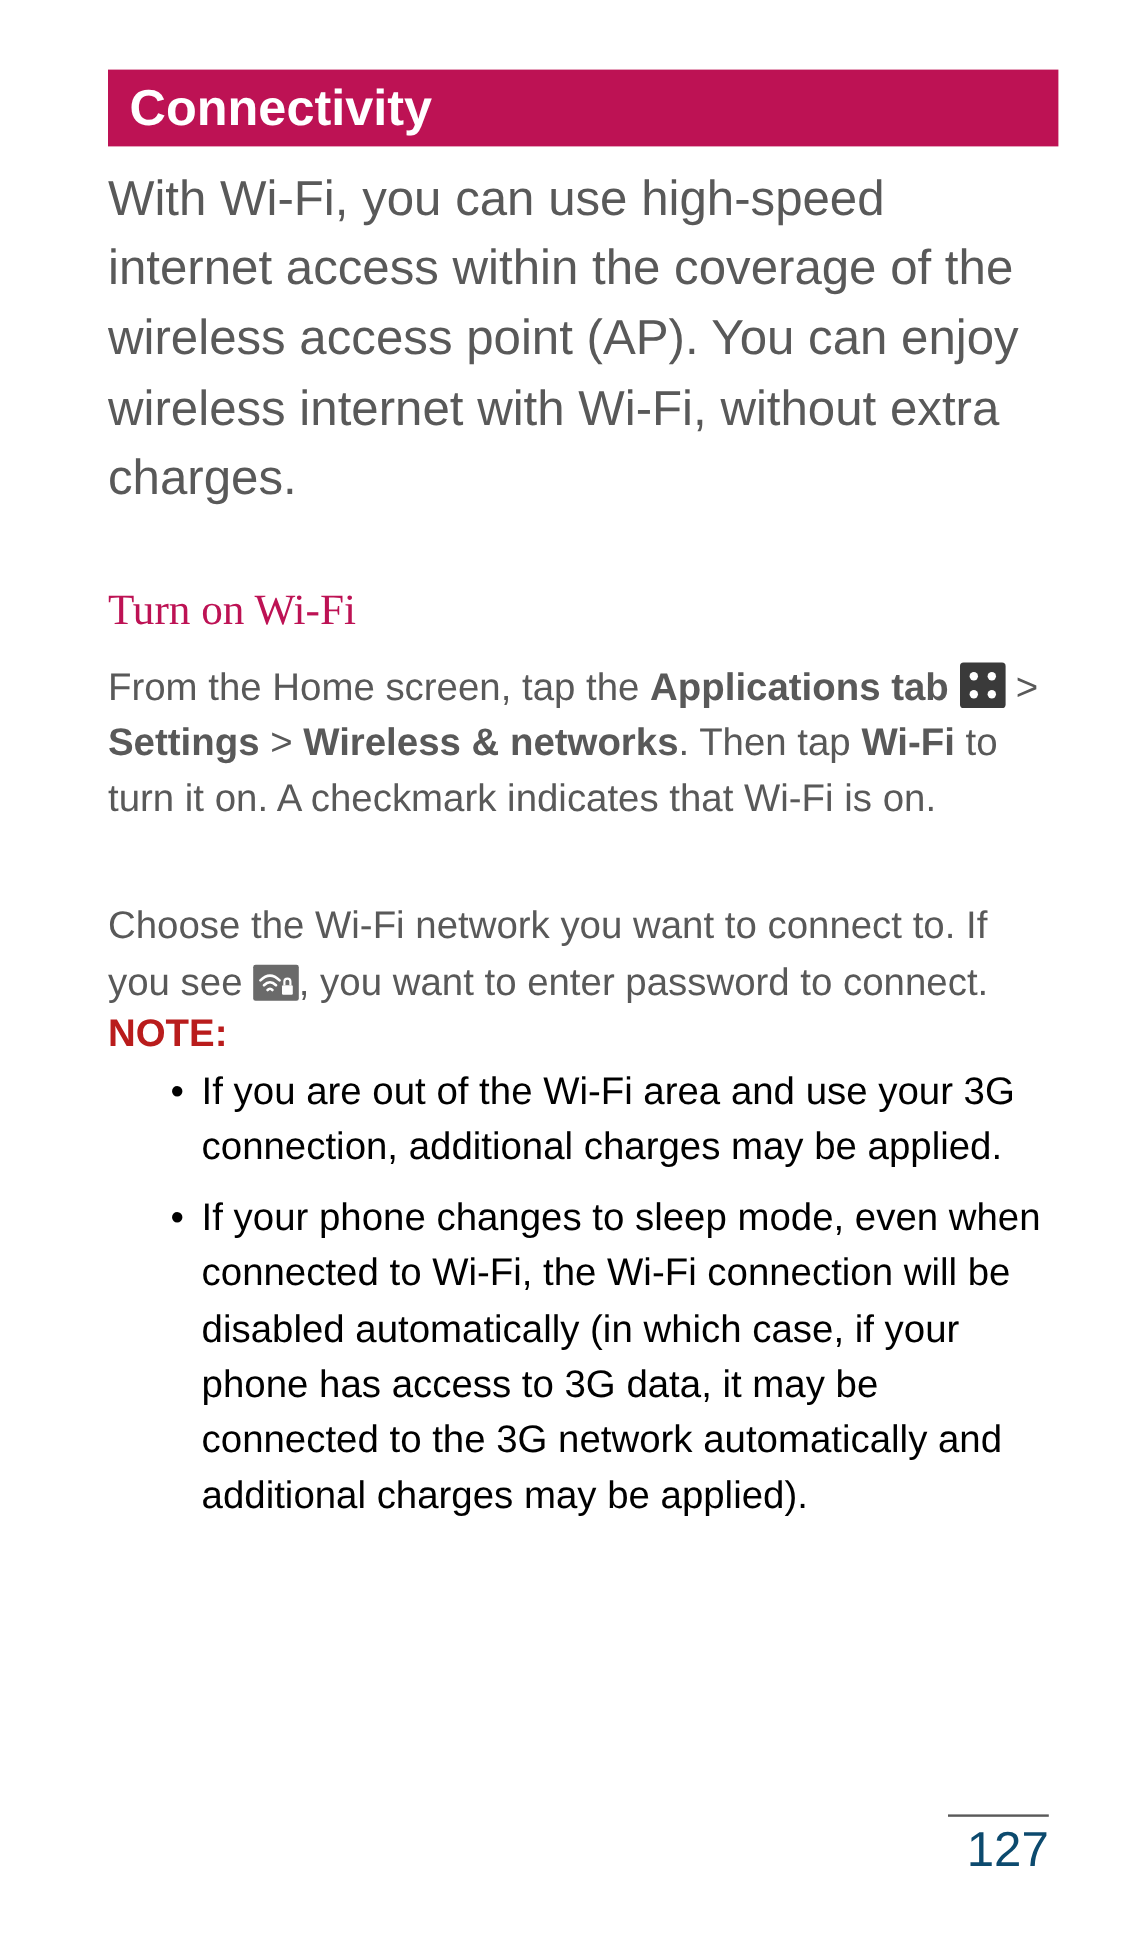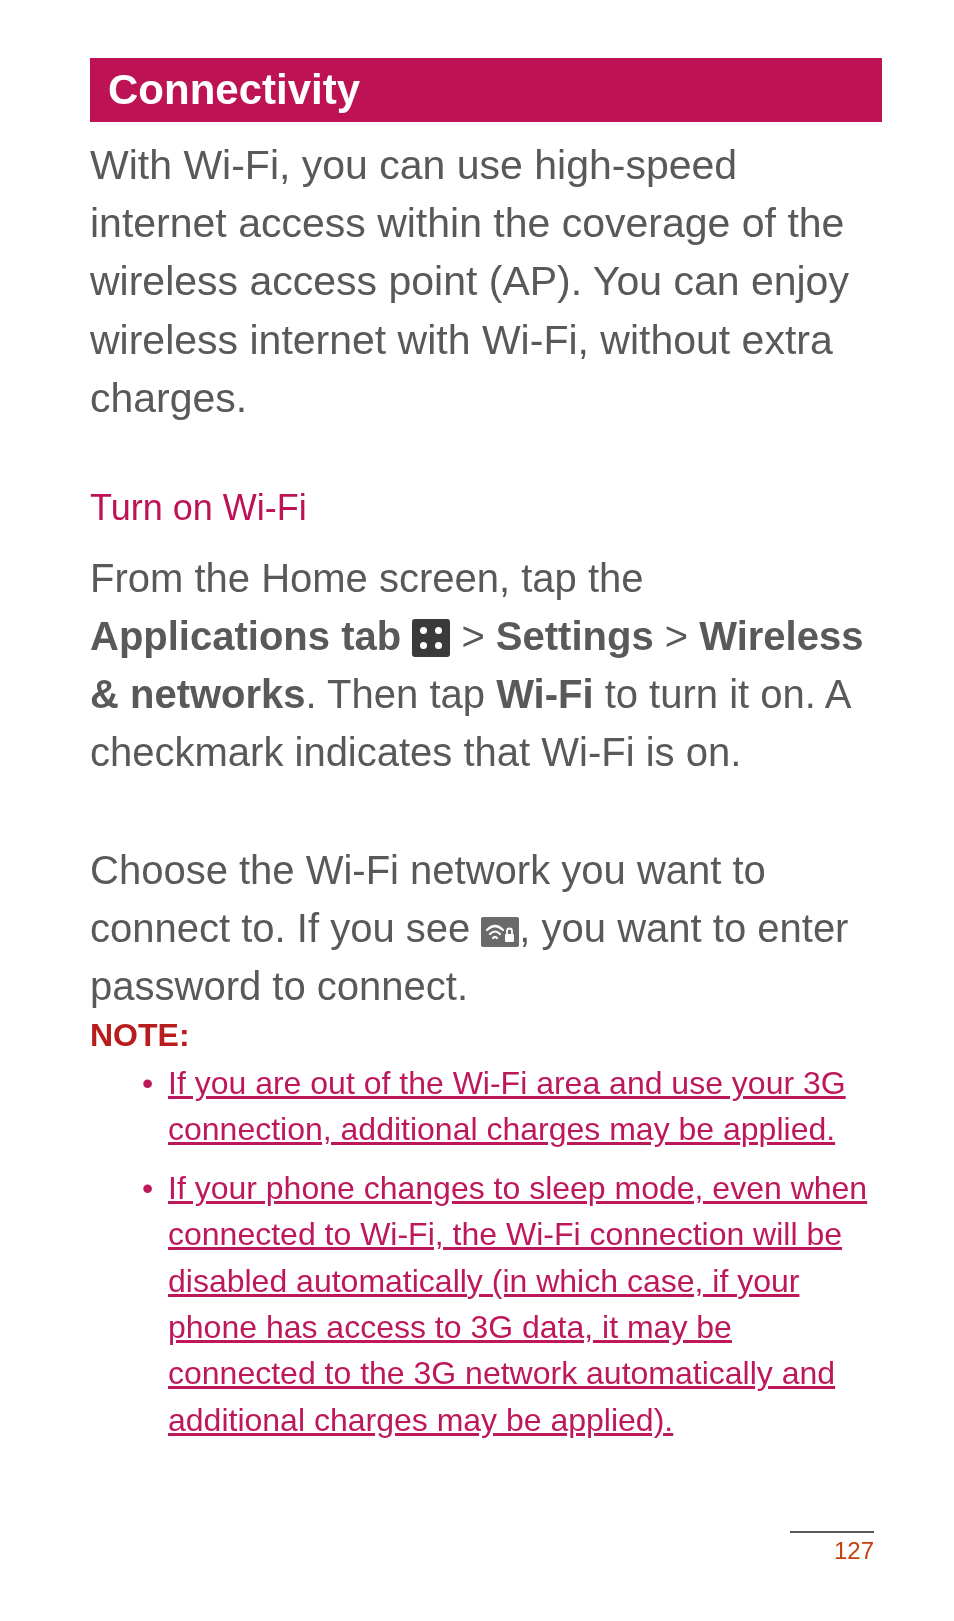--- a/index.html
+++ b/index.html
@@ -30,23 +30,24 @@
       font-size: 41px;
       line-height: 1.42;
       color: #595959;
       margin-bottom: 60px;
     }
     .section-heading {
       color: #bd1254;
       font-size: 36px;
       font-weight: 400;
       margin-bottom: 20px;
+      font-family: Liberation Serif, serif;
     }
     .body-text {
-      font-size: 40px;
+      font-size: 32px;
       line-height: 1.45;
       color: #595959;
     }
     .section {
       margin-bottom: 60px;
     }
     .bold {
       font-weight: 700;
       color: #595959;
     }
@@ -91,25 +92,24 @@
       left: 2px;
     }
     ul.notes {
       list-style: none;
       padding-left: 52px;
       margin-top: 6px;
     }
     ul.notes li {
       font-size: 32px;
       line-height: 1.45;
-      color: #be185d;
+      color: #000000;
       margin-bottom: 12px;
       position: relative;
       padding-left: 26px;
-      text-decoration: underline;
     }
     ul.notes li::before {
       content: "•";
       position: absolute;
       left: 0;
       top: 0;
       font-size: 32px;
     }
     .page-number-wrap {
       position: absolute;
@@ -117,22 +117,22 @@
       right: 80px;
       text-align: right;
     }
     .page-number-line {
       border-top: 2px solid #595959;
       width: 84px;
       margin-bottom: 4px;
       margin-left: auto;
     }
     .page-number {
-      font-size: 24px;
-      color: #c2410c;
+      font-size: 41px;
+      color: #0c4a6e;
     }
   </style>
 </head>
 <body>
 
 <div class="page">
   <div class="title-bar">Connectivity</div>
 
   <p class="intro">With Wi-Fi, you can use high-speed internet access within the coverage of the wireless access point (AP). You can enjoy wireless internet with Wi-Fi, without extra charges.</p>
 

